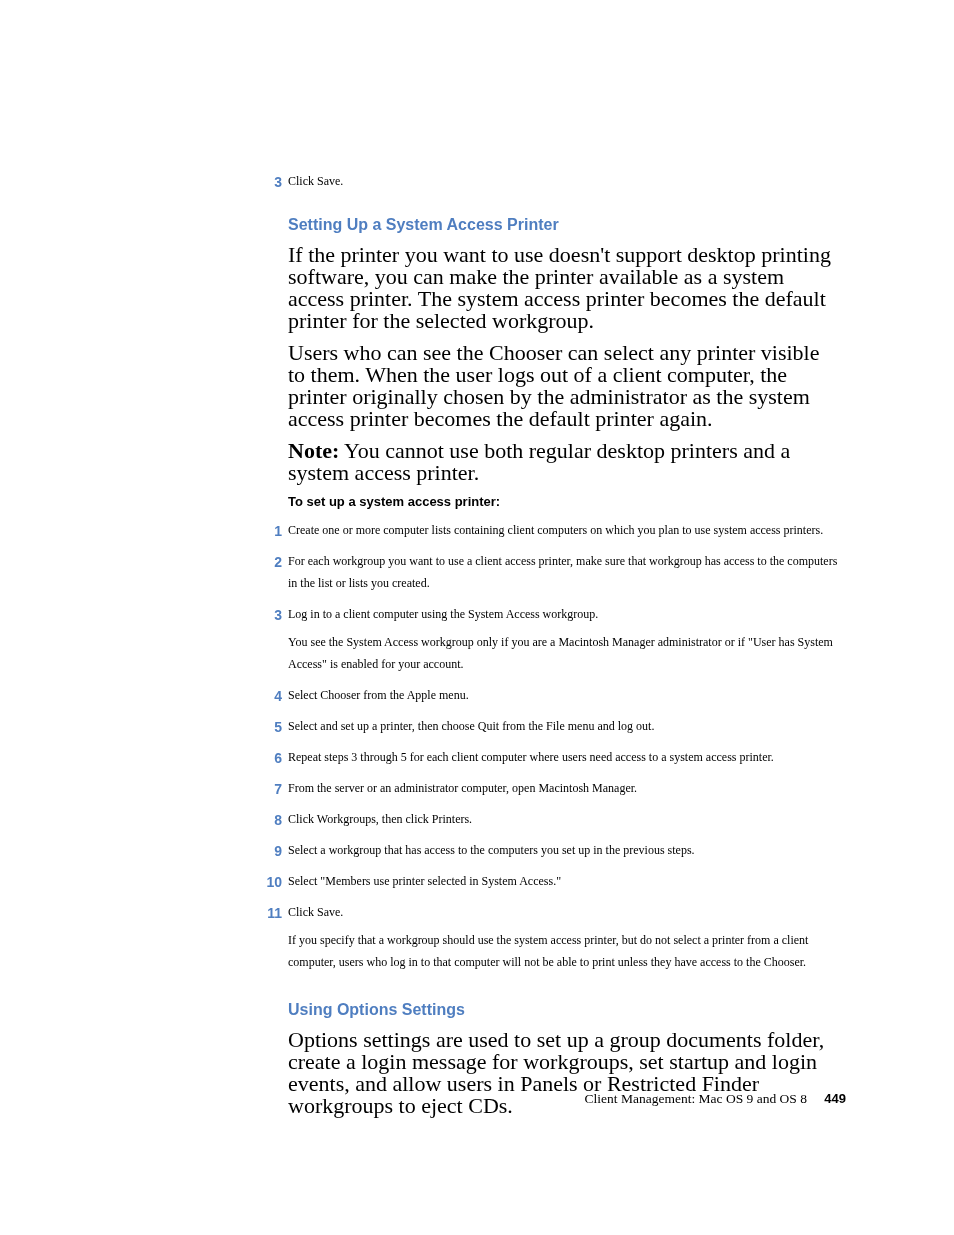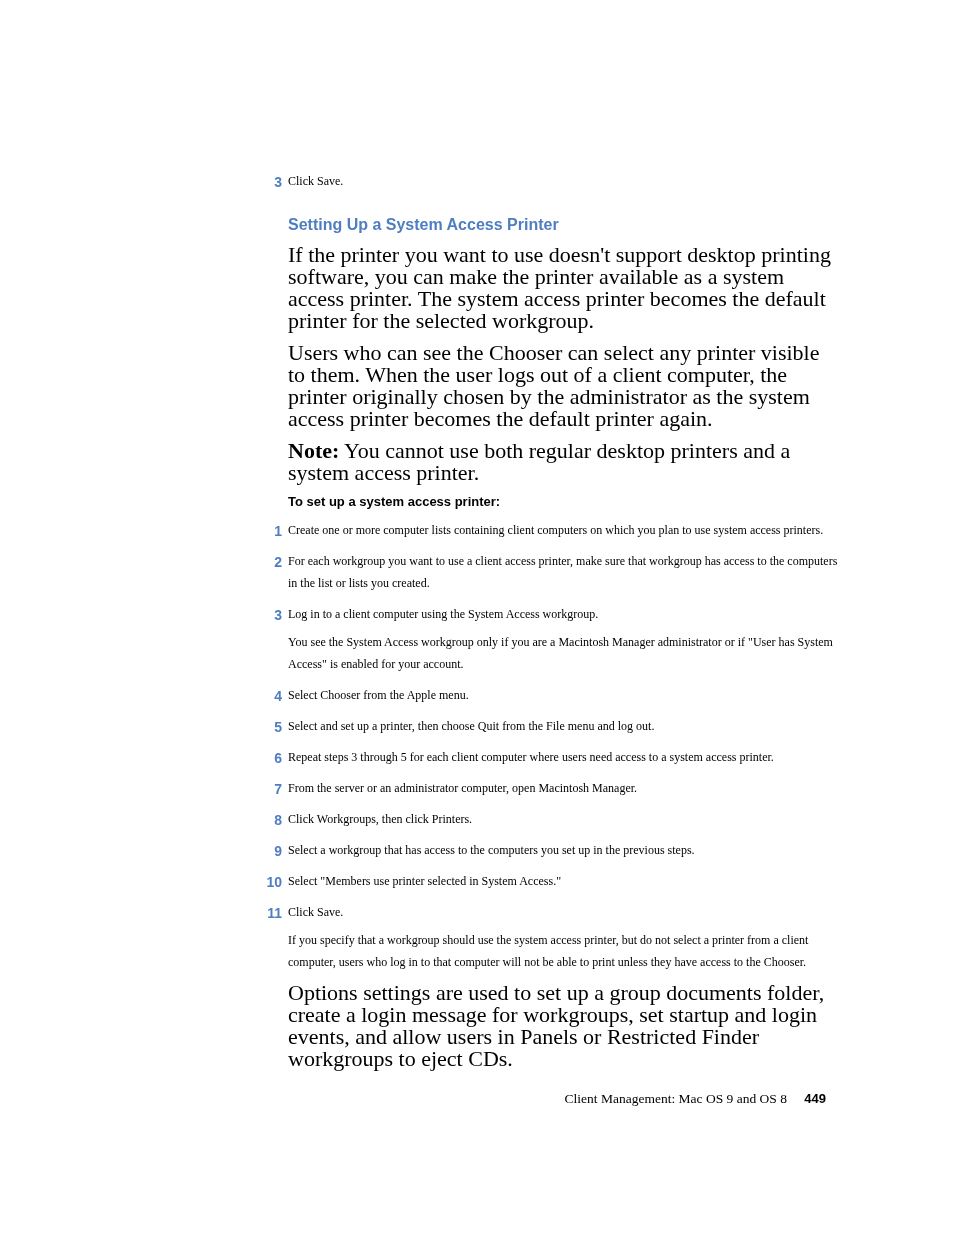--- a/index.html
+++ b/index.html
@@ -64,21 +64,21 @@
     font-size: 22px;
     line-height: 22px;
     margin-bottom: 10px;
     color: #000;
   }
   .note-label {
     font-weight: bold;
   }
   .footer {
     position: absolute;
-    right: 128px;
+    right: 108px;
     bottom: 128px;
     font-size: 13.5px;
     font-family: Garamond, "Times New Roman", Times, serif;
     color: #000;
   }
   .footer .page-no {
     font-family: "Helvetica Neue", Helvetica, Arial, sans-serif;
     font-weight: 800;
     font-size: 13px;
     margin-left: 14px;
@@ -154,20 +154,21 @@
           <div class="step-num">10</div>
           <div class="step-body">Select "Members use printer selected in System Access."</div>
         </div>
         <div class="step">
           <div class="step-num">11</div>
           <div class="step-body">Click Save.</div>
           <div class="step-body extra-indent">If you specify that a workgroup should use the system access printer, but do not select a printer from a client computer, users who log in to that computer will not be able to print unless they have access to the Chooser.</div>
         </div>
       </div>
 
+    <div class="section-heading" style="margin-top:28px;">Using Options Settings</div>
     <div class="para">Options settings are used to set up a group documents folder, create a login message for workgroups, set startup and login events, and allow users in Panels or Restricted Finder workgroups to eject CDs.</div>
 
   </div>
 
   <div class="footer">
     <span>Client Management: Mac OS 9 and OS 8</span>
     <span class="page-no">449</span>
   </div>
 </div>
 

